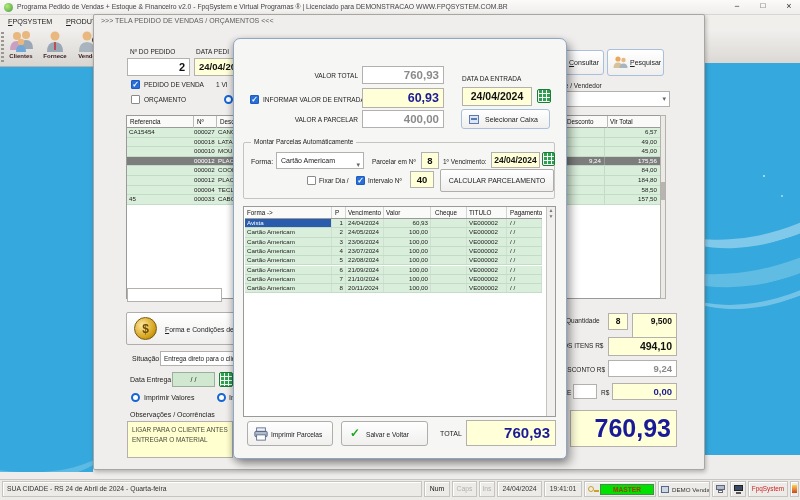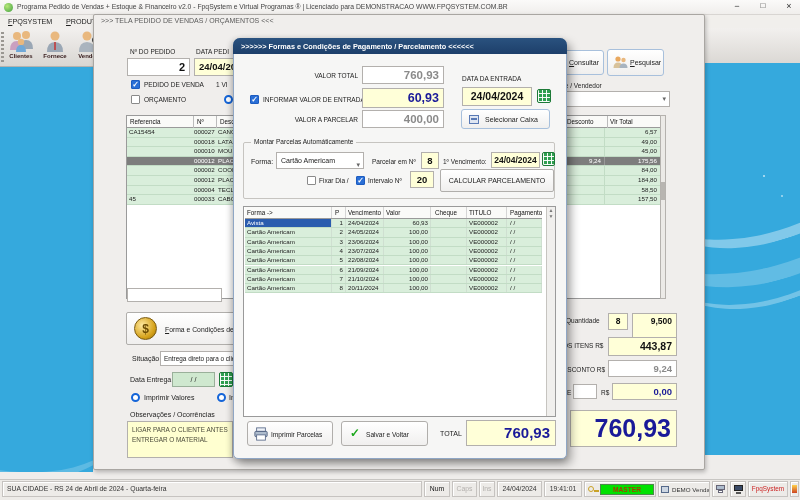--- a/index.html
+++ b/index.html
@@ -251,36 +251,33 @@
   <div class="abs" style="left:127px;top:421px;width:106px;height:37px;background:#ffffd0;border:1px solid #b3b0ad;padding:4px 0 0 4px">
     <div class="nw" style="font-size:6.4px;color:#4a4a3a">LIGAR PARA O CLIENTE ANTES</div>
     <div class="nw" style="font-size:6.4px;color:#4a4a3a;margin-top:3px">ENTREGAR O MATERIAL</div>
   </div>
 
   <span class="abs lbl" style="left:561px;top:317px">s/Quantidade</span>
   <div class="abs yfld" style="left:608px;top:313px;width:20px;height:17px;text-align:center;font-size:8.5px;font-weight:bold;line-height:15px;color:#111">8</div>
   <div class="abs yfld" style="left:632px;top:313px;width:45px;height:34px;text-align:right;font-size:8.5px;font-weight:bold;line-height:15px;padding-right:4px;color:#111">9,500</div>
 
   <span class="abs lbl" style="left:563px;top:342px">OS ITENS R$</span>
-  <div class="abs yfld" style="left:608px;top:337px;width:69px;height:19px;text-align:right;font-size:10.5px;font-weight:bold;line-height:17px;padding-right:4px;color:#111">443,87</div>
+  <div class="abs yfld" style="left:608px;top:337px;width:69px;height:19px;text-align:right;font-size:10.5px;font-weight:bold;line-height:17px;padding-right:4px;color:#111">494,10</div>
 
   <span class="abs lbl" style="left:563px;top:366px">ESCONTO R$</span>
   <div class="abs fld gray-val" style="left:608px;top:360px;width:69px;height:17px;font-size:9.5px;line-height:15px;padding-right:4px">9,24</div>
 
   <span class="abs lbl" style="left:563px;top:389px">TE</span>
   <div class="abs fld" style="left:573px;top:384px;width:24px;height:15px"></div>
   <span class="abs lbl" style="left:601px;top:389px">R$</span>
   <div class="abs yfld navy" style="left:612px;top:383px;width:65px;height:17px;text-align:right;font-size:9.5px;font-weight:bold;line-height:15px;padding-right:4px">0,00</div>
 
   <div class="abs yfld navy" style="left:570px;top:410px;width:107px;height:37px;text-align:right;font-size:25px;font-weight:bold;line-height:34px;padding-right:5px">760,93</div>
 
   <div class="abs" style="left:233px;top:38px;width:334px;height:421px;background:#f6f6f5;border:1px solid #8fa6c4;border-radius:7px 7px 5px 5px;box-shadow:4px 5px 10px rgba(0,0,0,.35), -2px 2px 6px rgba(0,0,0,.2)"></div>
-  <div class="abs" style="left:233px;top:38px;width:334px;height:16px;background:linear-gradient(#2a527f,#1d3f6a);border-radius:7px 7px 0 0">
-    <span class="abs nw" style="left:8px;top:4px;font-size:7.3px;font-weight:bold;color:#fff">&gt;&gt;&gt;&gt;&gt;&gt;  Formas e Condições de Pagamento / Parcelamento   &lt;&lt;&lt;&lt;&lt;&lt;</span>
-  </div>
 
   <span class="abs lbl" style="left:280px;top:72px;width:78px;text-align:right">VALOR TOTAL</span>
   <div class="abs fld gray-val" style="left:362px;top:66px;width:82px;height:18px;font-size:11.5px;line-height:16px;padding-right:4px">760,93</div>
 
   <span class="abs lbl" style="left:462px;top:75px">DATA DA ENTRADA</span>
 
   <span class="abs ck on" style="left:250px;top:95px">✓</span>
   <span class="abs lbl" style="left:263px;top:96px">INFORMAR VALOR DE ENTRADA</span>
   <div class="abs yfld navy" style="left:362px;top:88px;width:82px;height:20px;text-align:right;font-size:12.5px;font-weight:bold;line-height:18px;padding-right:4px">60,93</div>
 
@@ -308,21 +305,21 @@
   <span class="abs lbl" style="left:372px;top:158px">Parcelar em Nº</span>
   <div class="abs yfld" style="left:421px;top:152px;width:18px;height:17px;text-align:center;font-size:9.5px;font-weight:bold;line-height:15px;color:#111">8</div>
   <span class="abs lbl" style="left:443px;top:158px">1º Vencimento:</span>
   <div class="abs yfld" style="left:491px;top:152px;width:49px;height:16px;text-align:center;font-size:8.5px;font-weight:bold;line-height:14px;color:#111">24/04/2024</div>
   <span class="abs cal" style="left:542px;top:152px;width:13px;height:14px"></span>
 
   <span class="abs ck" style="left:307px;top:176px"></span>
   <span class="abs lbl" style="left:319px;top:177px">Fixar Dia /</span>
   <span class="abs ck on" style="left:356px;top:176px">✓</span>
   <span class="abs lbl" style="left:368px;top:177px">Intervalo Nº</span>
-  <div class="abs yfld" style="left:410px;top:171px;width:24px;height:17px;text-align:center;font-size:9.5px;font-weight:bold;line-height:15px;color:#111">20</div>
+  <div class="abs yfld" style="left:410px;top:171px;width:24px;height:17px;text-align:center;font-size:9.5px;font-weight:bold;line-height:15px;color:#111">40</div>
   <div class="abs btn2" style="left:440px;top:169px;width:114px;height:23px;text-align:center;font-size:7px;line-height:21px">CALCULAR  PARCELAMENTO</div>
 
   <div class="abs" style="left:243px;top:206px;width:313px;height:211px;background:#fff;border:1px solid #9a9a9a">
     <div class="mhead">
       <span style="left:0;width:87px;padding-left:2px">Forma -&gt;</span>
       <span style="left:87px;width:14px;padding-left:3px">P</span>
       <span style="left:101px;width:38px;padding-left:2px">Vencimento</span>
       <span style="left:139px;width:47px;padding-left:2px">Valor</span>
       <span style="left:186px;width:36px;padding-left:4px">Cheque</span>
       <span style="left:222px;width:40px;padding-left:2px">TITULO</span>

